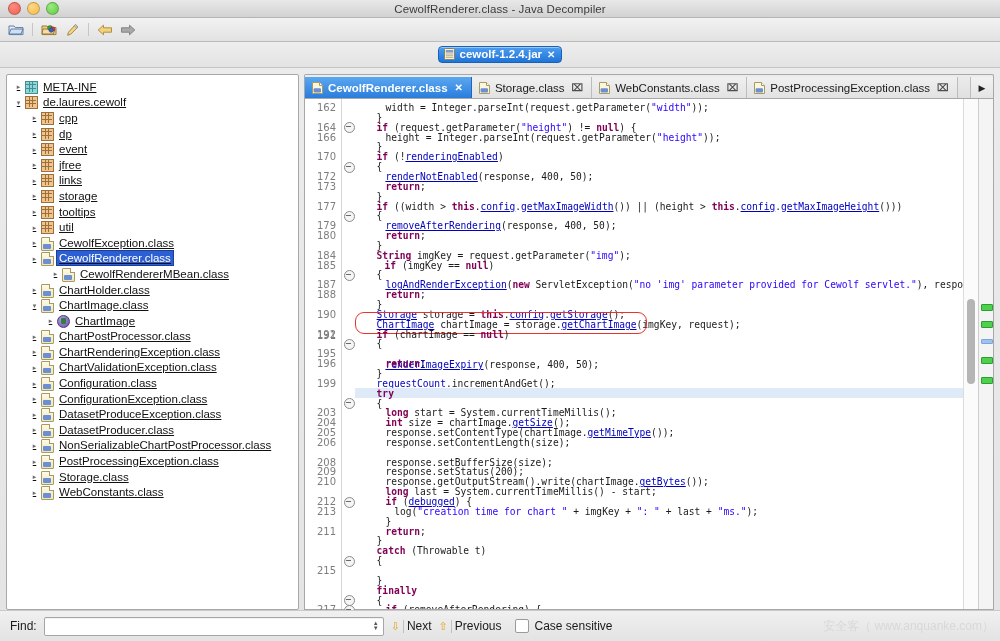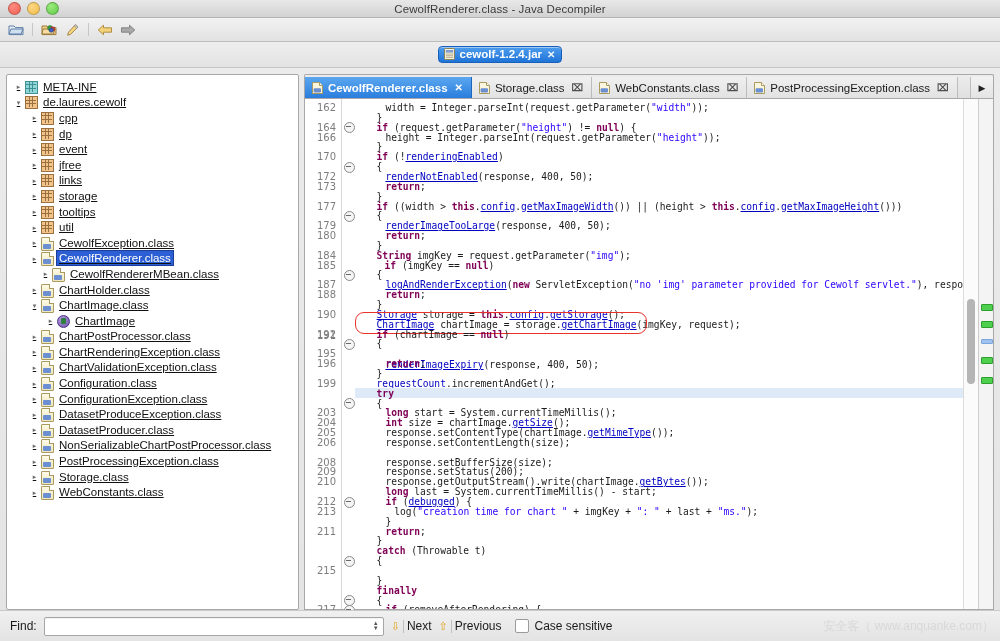--- a/index.html
+++ b/index.html
@@ -406,21 +406,21 @@
             </span>
             <span class="lbl">CewolfException.class</span>
           </div>
           <div class="node selected" style="padding-left: 22px;">
             <span class="twisty">▸</span>
             <span class="nicon">
               <i class="cls" style="position: absolute; left: 1px; top: 0px;"></i>
             </span>
             <span class="lbl">CewolfRenderer.class</span>
           </div>
-          <div class="node" style="padding-left: 33px;">
+          <div class="node" style="padding-left: 15px; margin-left: 28px;">
             <span class="twisty">▸</span>
             <span class="nicon">
               <i class="cls" style="position: absolute; left: 1px; top: 0px;"></i>
             </span>
             <span class="lbl">CewolfRendererMBean.class</span>
           </div>
           <div class="node" style="padding-left: 22px;">
             <span class="twisty">▸</span>
             <span class="nicon">
               <i class="cls" style="position: absolute; left: 1px; top: 0px;"></i>
@@ -616,21 +616,21 @@
             <div class="cline" style="top: 23.7px; left: 21.6px;"><span class="kw">if</span> (request.getParameter(<span class="str">"height"</span>) != <span class="kw">null</span>) {</div>
             <div class="cline" style="top: 33.55px; left: 30.4px;">height = Integer.parseInt(request.getParameter(<span class="str">"height"</span>));</div>
             <div class="cline" style="top: 43.4px; left: 21.6px;">}</div>
             <div class="cline" style="top: 53.25px; left: 21.6px;"><span class="kw">if</span> (!<span class="fld">renderingEnabled</span>)</div>
             <div class="cline" style="top: 63.1px; left: 21.6px;">{</div>
             <div class="cline" style="top: 72.95px; left: 30.4px;"><span class="fld">renderNotEnabled</span>(response, 400, 50);</div>
             <div class="cline" style="top: 82.8px; left: 30.4px;"><span class="kw">return</span>;</div>
             <div class="cline" style="top: 92.65px; left: 21.6px;">}</div>
             <div class="cline" style="top: 102.5px; left: 21.6px;"><span class="kw">if</span> ((width &gt; <span class="kw">this</span>.<span class="fld">config</span>.<span class="fld">getMaxImageWidth</span>()) || (height &gt; <span class="kw">this</span>.<span class="fld">config</span>.<span class="fld">getMaxImageHeight</span>()))</div>
             <div class="cline" style="top: 112.35px; left: 21.6px;">{</div>
-            <div class="cline" style="top: 122.2px; left: 30.4px;"><span class="fld">renderImageTooLarge</span>(response, 400, 50);</div>
+            <div class="cline" style="top: 122.2px; left: 30.4px;"><span class="fld">removeAfterRendering</span>(response, 400, 50);</div>
             <div class="cline" style="top: 132.05px; left: 30.4px;"><span class="kw">return</span>;</div>
             <div class="cline" style="top: 141.9px; left: 21.6px;">}</div>
             <div class="cline" style="top: 151.75px; left: 21.6px;"><span class="kw">String</span> imgKey = request.getParameter(<span class="str">"img"</span>);</div>
             <div class="cline" style="top: 161.6px; left: 21.6px; margin-left: 8px;"><span class="kw">if</span> (imgKey == <span class="kw">null</span>)</div>
             <div class="cline" style="top: 171.45px; left: 21.6px;">{</div>
             <div class="cline" style="top: 181.3px; left: 30.4px;"><span class="fld">logAndRenderException</span>(<span class="kw">new</span> ServletException(<span class="str">"no 'img' parameter provided for Cewolf servlet."</span>), response, width, height);</div>
             <div class="cline" style="top: 191.15px; left: 30.4px;"><span class="kw">return</span>;</div>
             <div class="cline" style="top: 201px; left: 21.6px;">}</div>
             <div class="cline" style="top: 210.85px; left: 21.6px;"><span class="fld">Storage</span> storage = <span class="kw">this</span>.<span class="fld">config</span>.<span class="fld">getStorage</span>();</div>
             <div class="cline" style="top: 220.7px; left: 21.6px;"><span class="fld">ChartImage</span> chartImage = storage.<span class="fld">getChartImage</span>(imgKey, request);</div>

